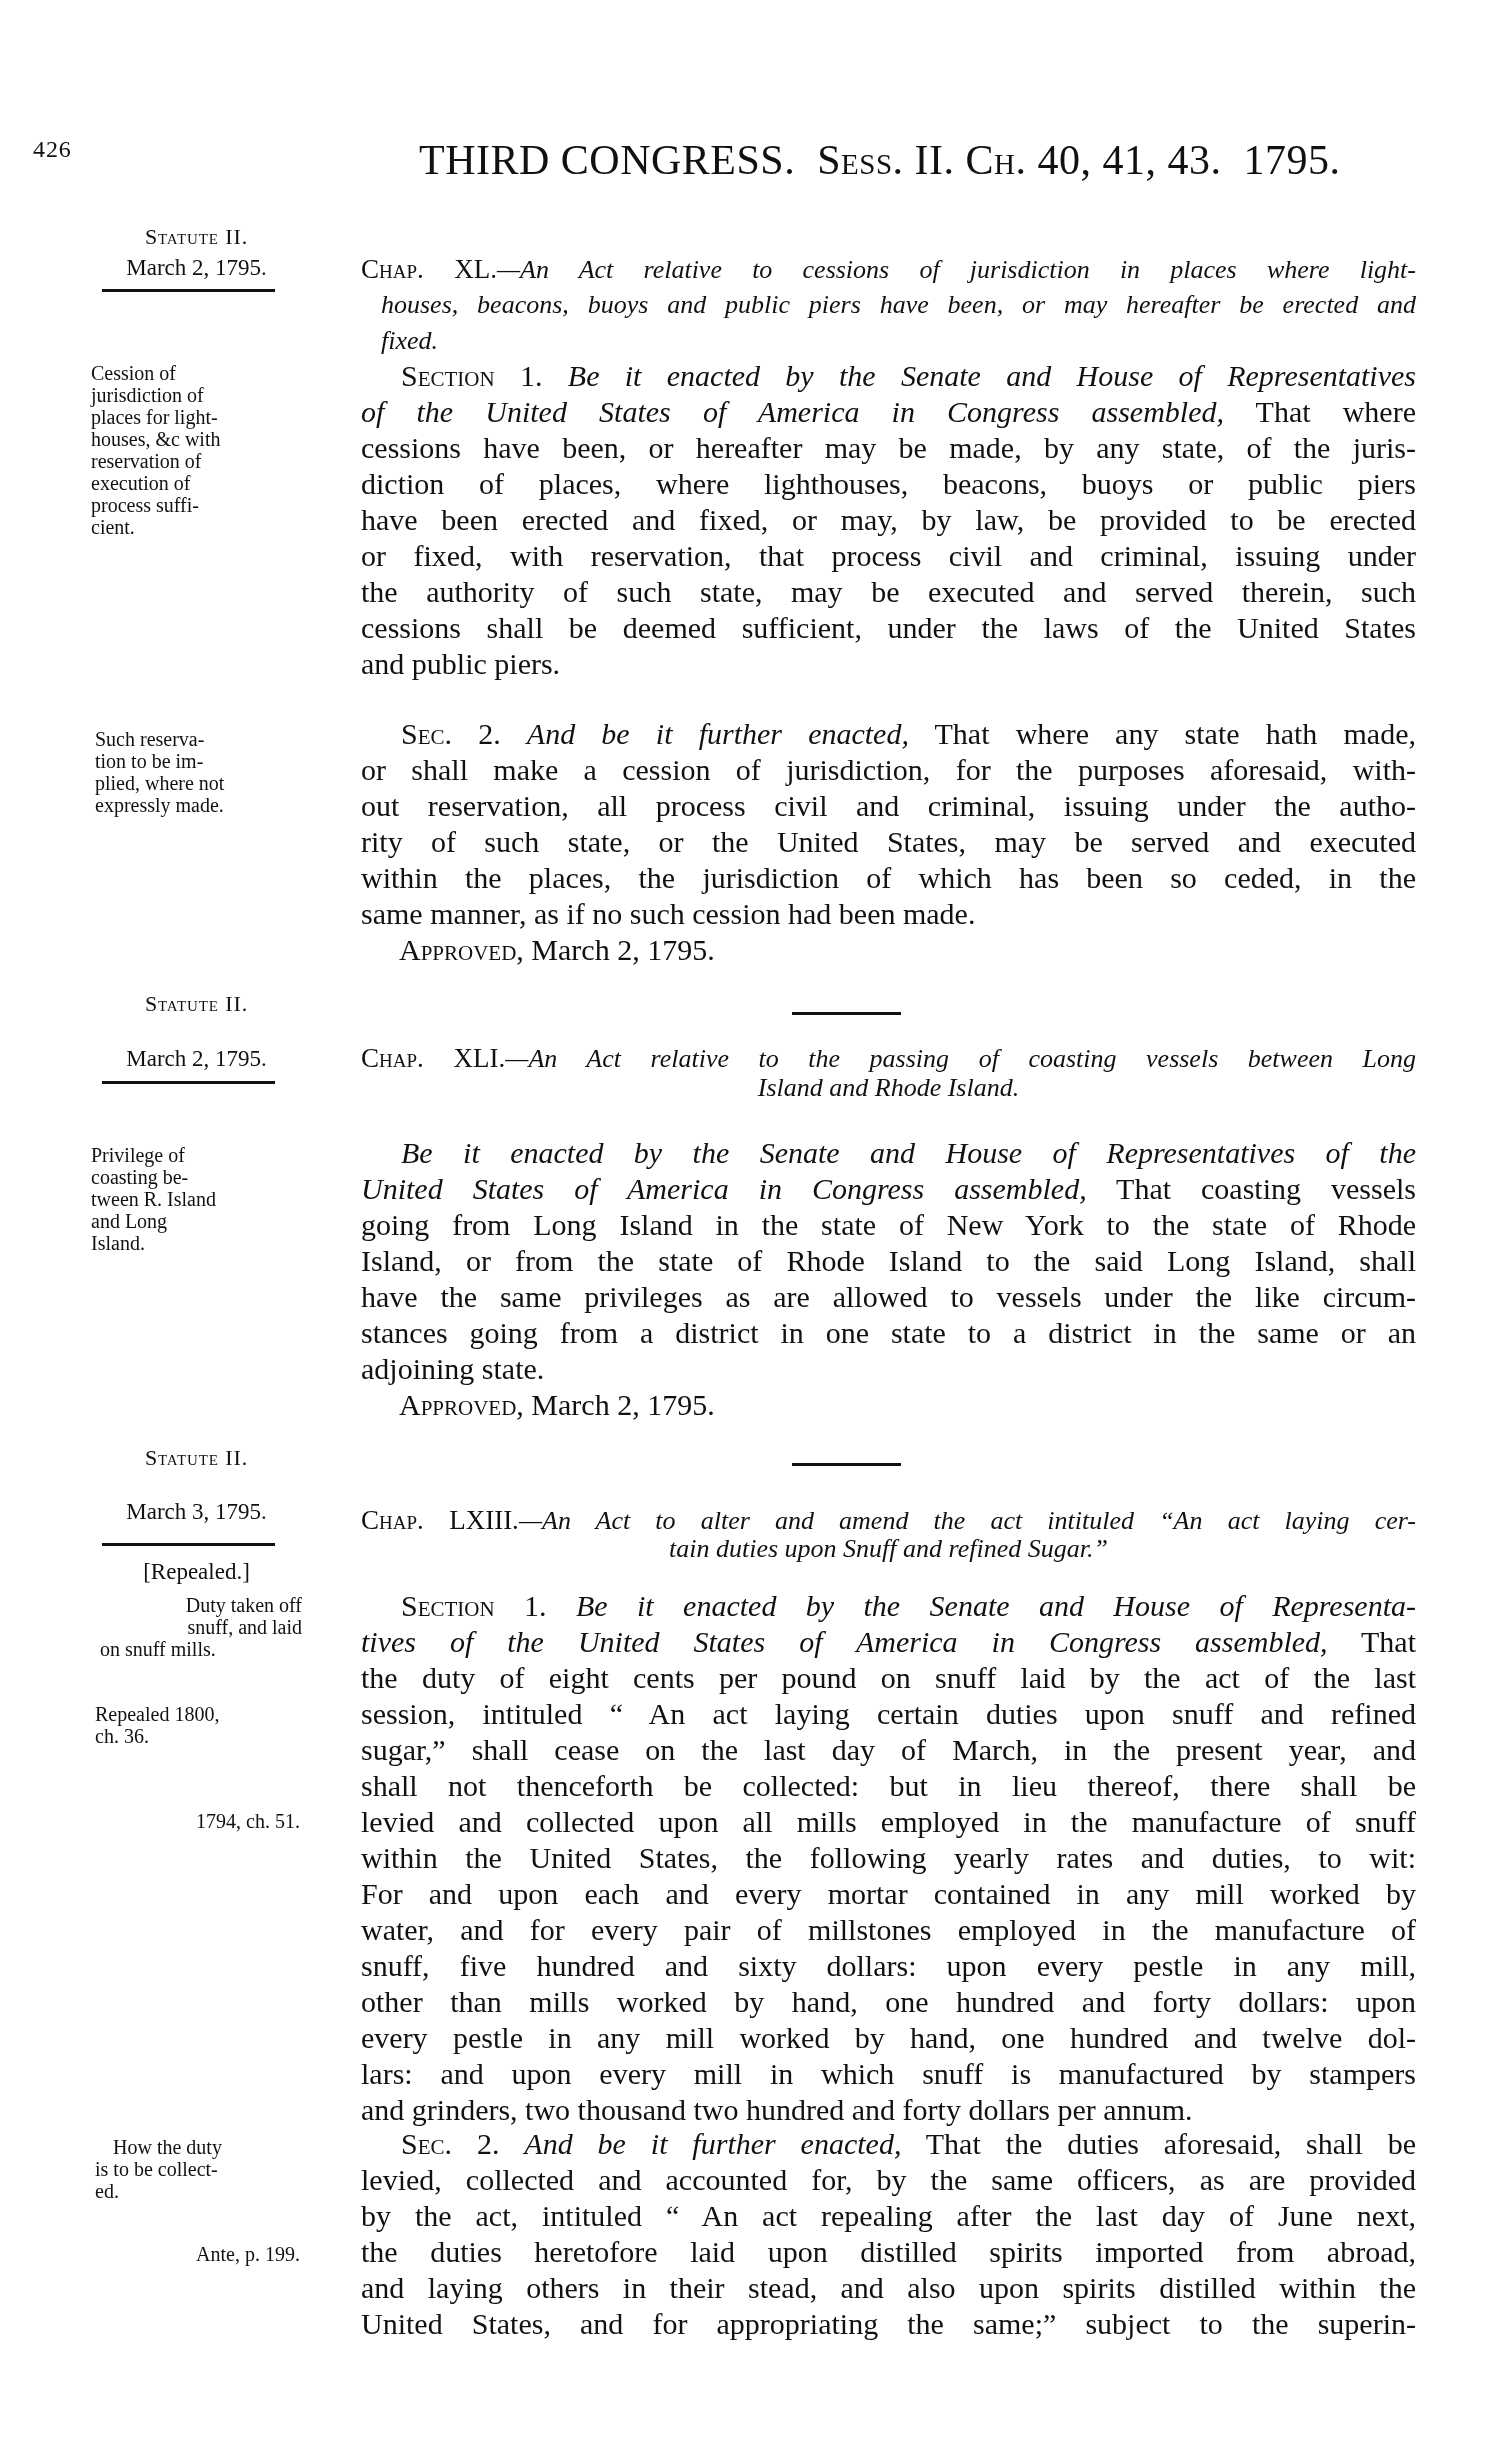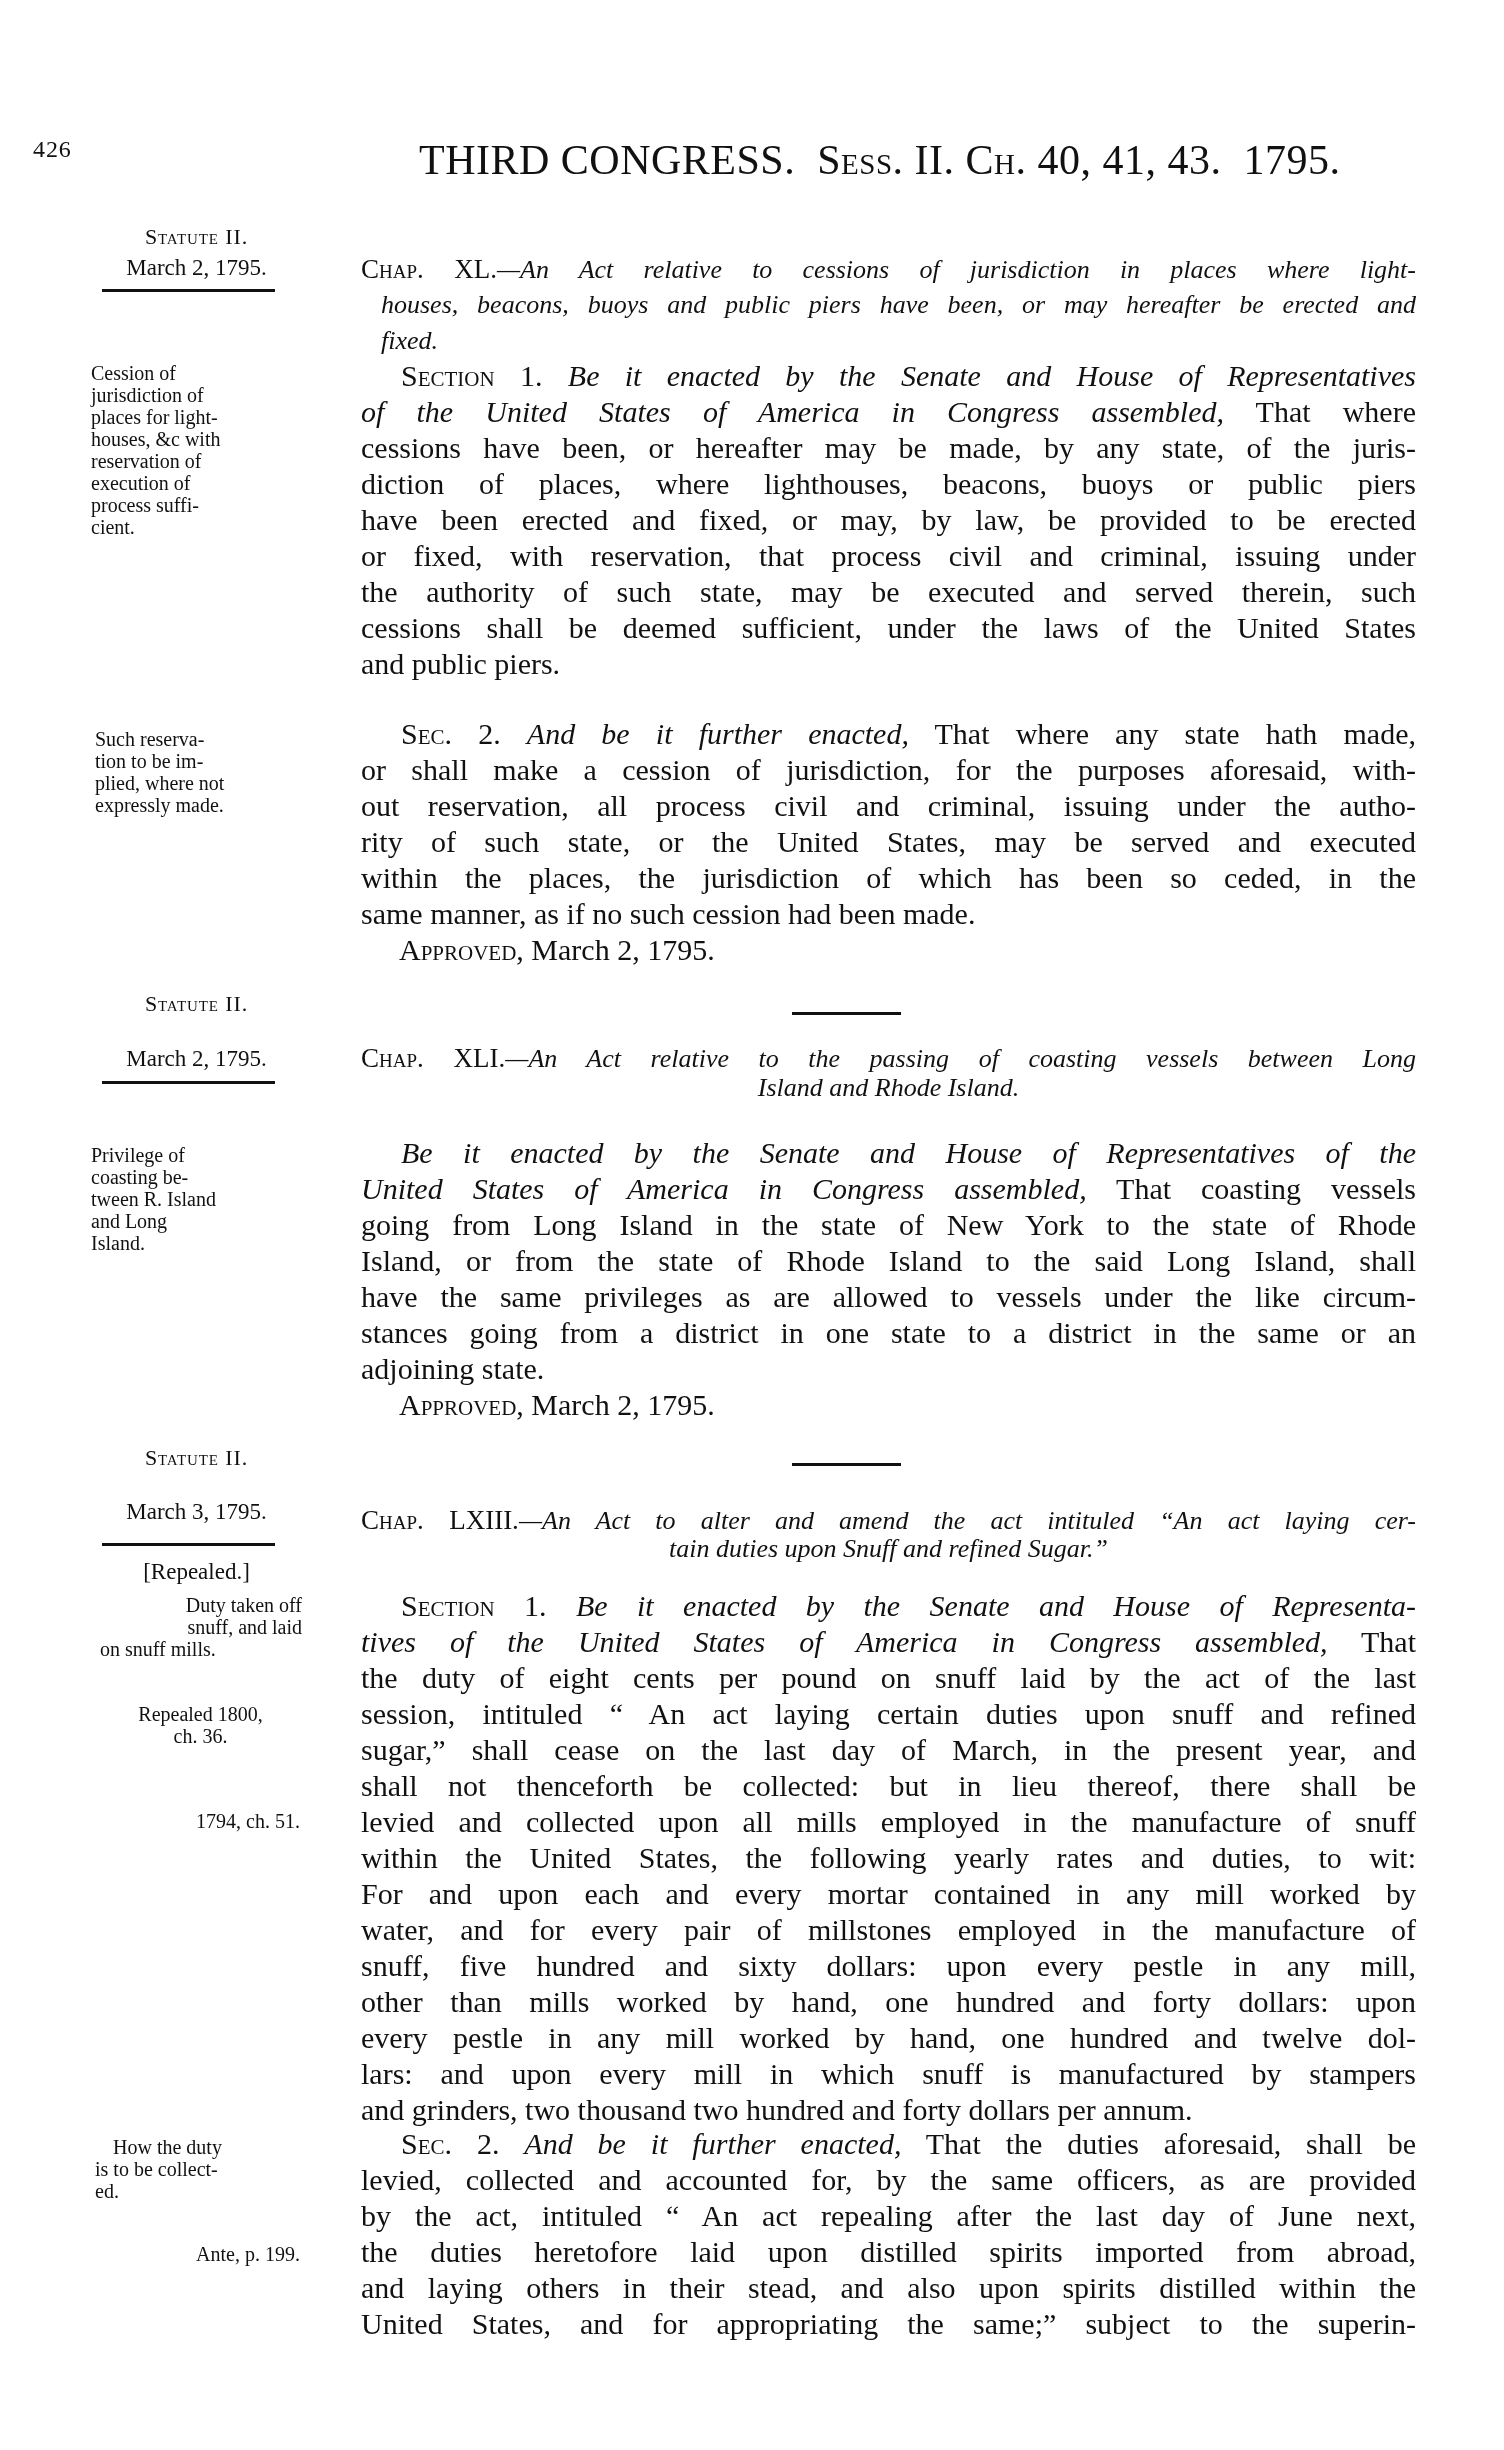--- a/index.html
+++ b/index.html
@@ -124,21 +124,21 @@
   <span class="line" style="height:29px;"><span class="sc">Chap. LXIII.</span><span class="it">—An Act to alter and amend the act intituled “An act laying cer-</span></span>
   <span class="line it center" style="height:29px;">tain duties upon Snuff and refined Sugar.”</span>
 </div>
 
 <div class="margin center date" style="top:1561px;">[Repealed.]</div>
 <div class="margin right" style="top:1594px; left:91px; width:211px;">
   <div>Duty taken off</div>
   <div>snuff, and laid</div>
   <div style="text-align:left; padding-left:9px">on snuff mills.</div>
 </div>
-<div class="margin" style="top:1703px; left:95px;text-align:center;">
+<div class="margin" style="top:1703px; left:95px;">
   <div style="padding-left:0">Repealed 1800,</div>
   <div>ch. 36.</div>
 </div>
 <div class="margin right" style="top:1810px; left:91px; width:209px;">1794, ch. 51.</div>
 
 <div class="body" style="top:1588px;">
   <span class="line indent"><span class="sc">Section 1.</span> <span class="it">Be it enacted by the Senate and House of Representa-</span></span>
   <span class="line"><span class="it">tives of the United States of America in Congress assembled,</span><span> That</span></span>
   <span class="line">the duty of eight cents per pound on snuff laid by the act of the last</span>
   <span class="line">session, intituled “ An act laying certain duties upon snuff and refined</span>

